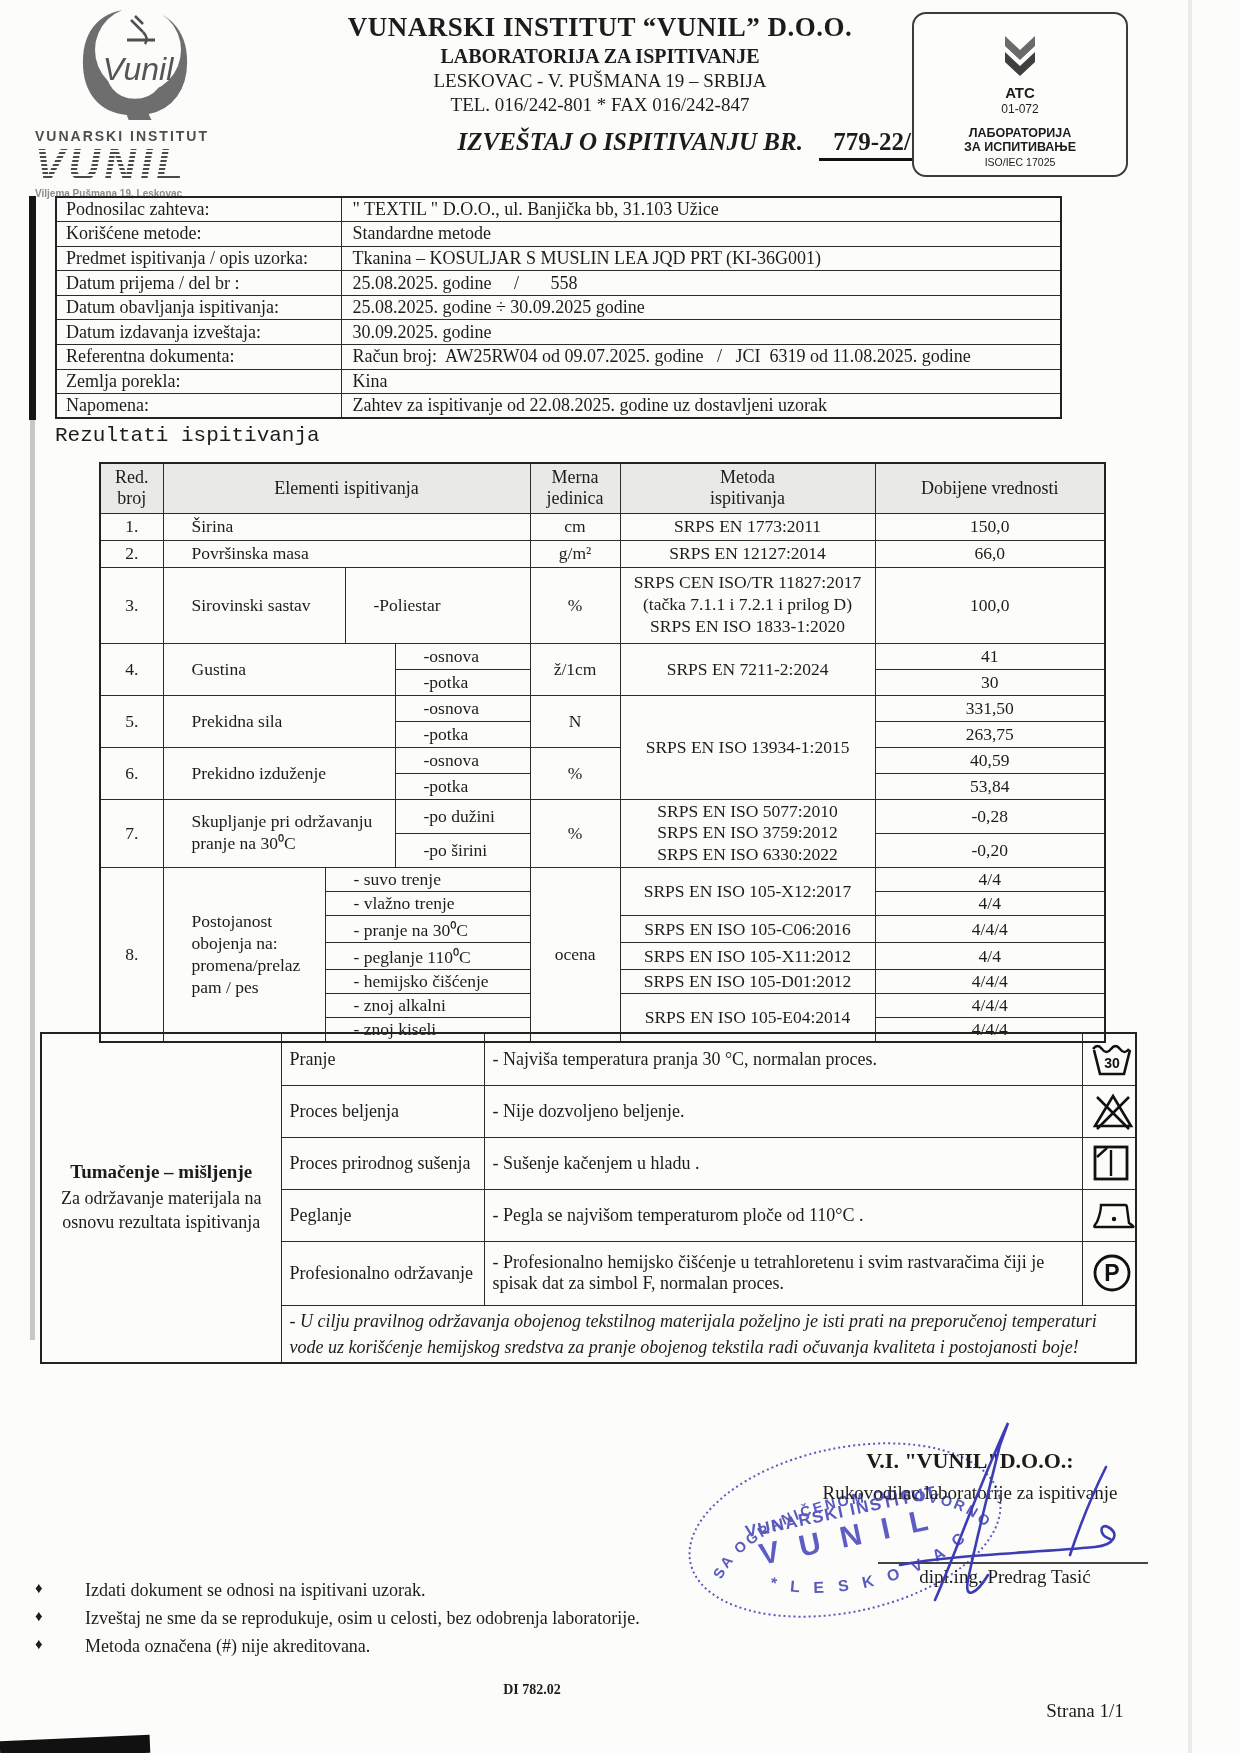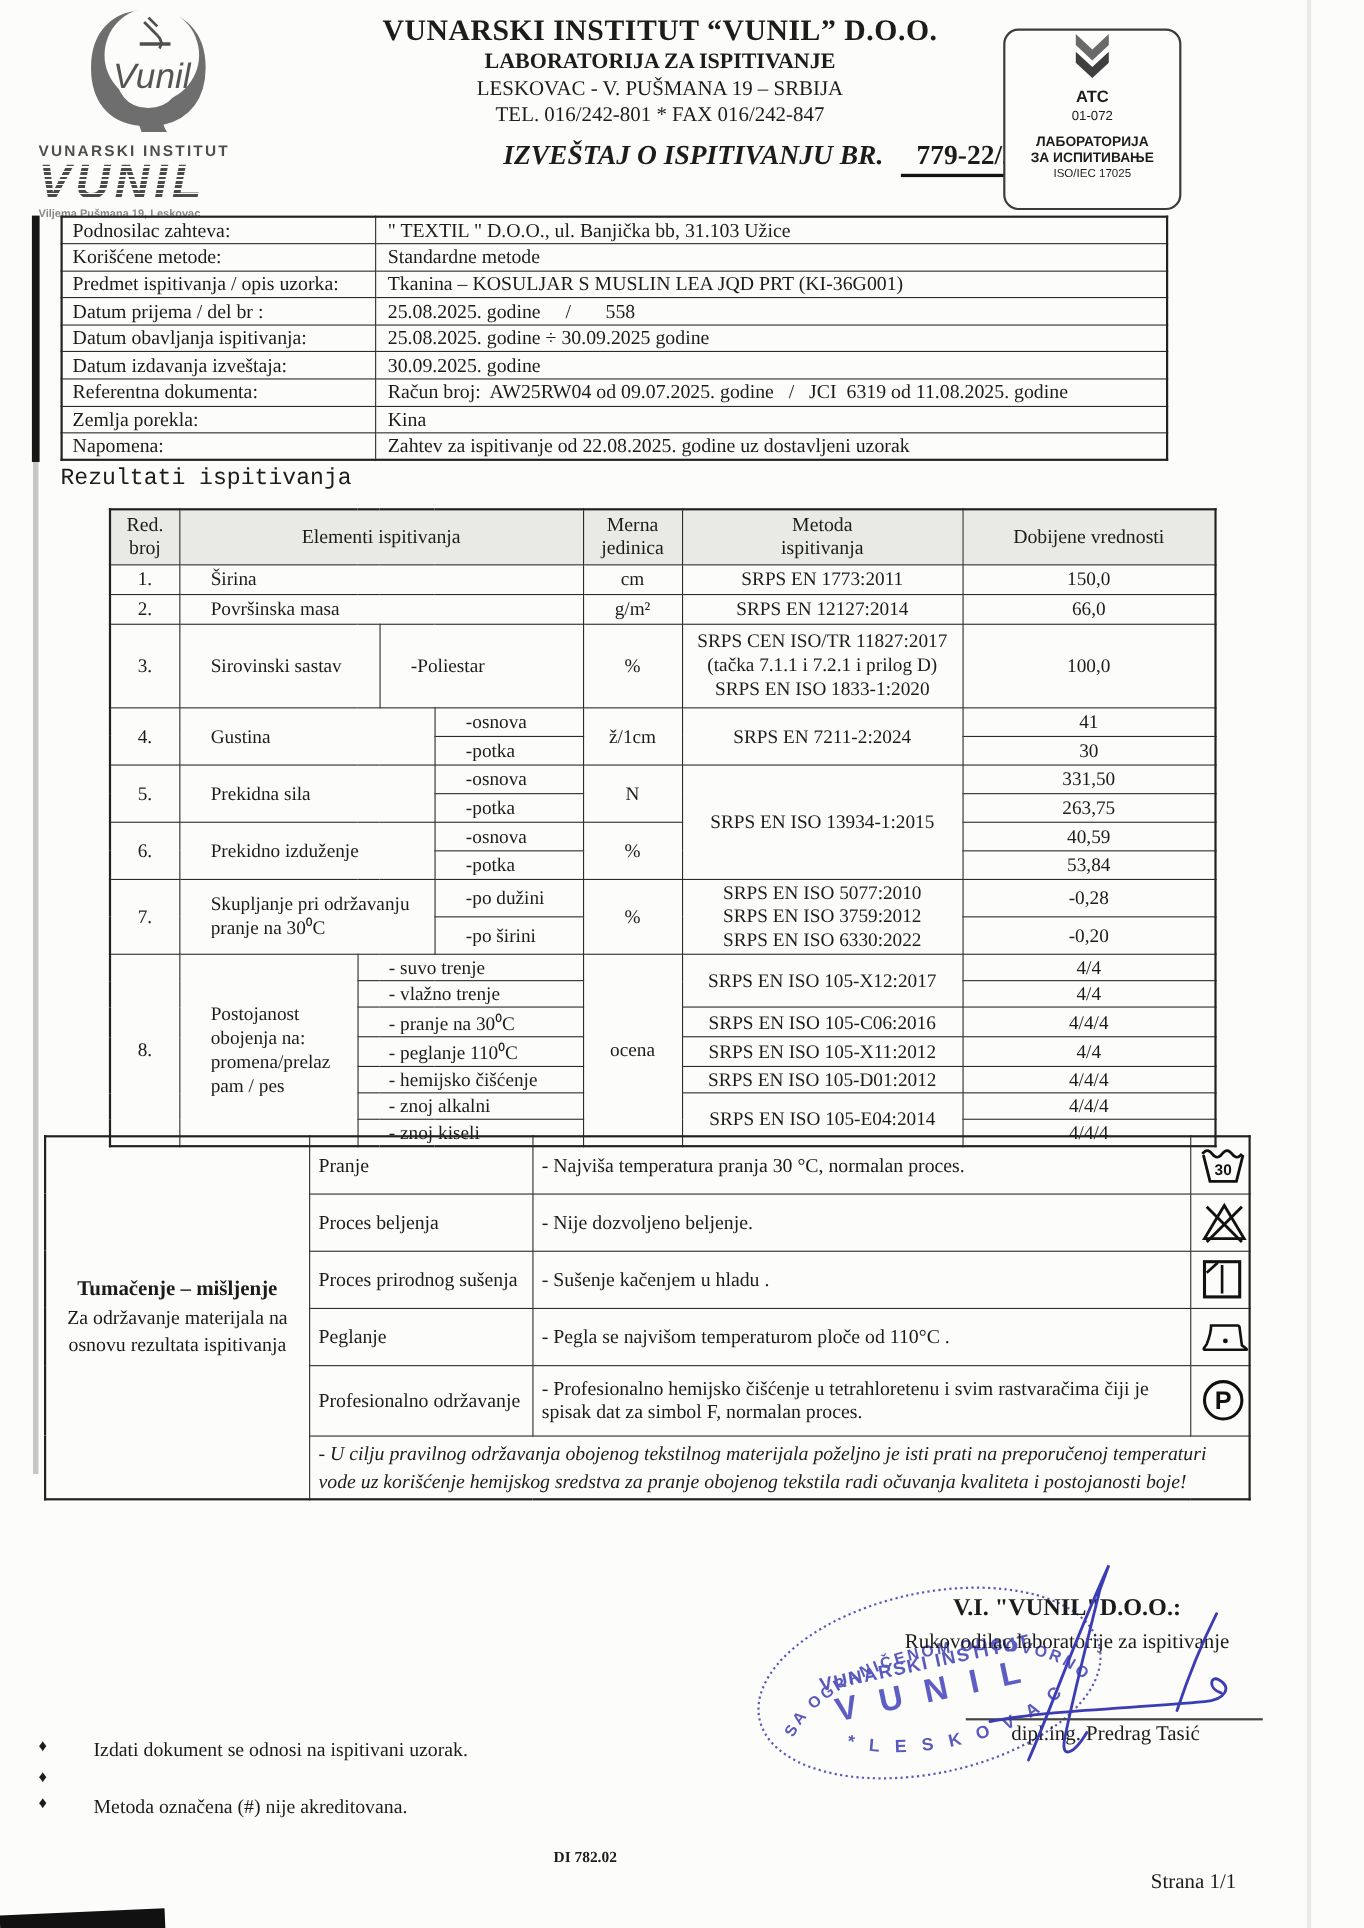--- a/index.html
+++ b/index.html
@@ -14,21 +14,21 @@
 
   
   .logo-left { position:absolute; left:35px; top:2px; width:230px; }
   .hdr-center { position:absolute; left:270px; top:12px; width:660px; text-align:center; }
   .hdr-institute { font-size:27px; font-weight:bold; letter-spacing:.5px; }
   .hdr-lab { font-size:20px; font-weight:bold; margin-top:2px; }
   .hdr-addr { font-size:19px; margin-top:2px; }
   .hdr-tel { font-size:19px; margin-top:2px; }
   .report-title { position:absolute; left:250px; top:128px; width:700px; text-align:right; font-size:25px; font-weight:bold; font-style:italic; }
   .report-no { display:inline-block; border-bottom:3px solid #111; padding:0 14px 2px 14px; margin-left:10px; font-style:normal; font-weight:bold; }
-  .atc-box { position:absolute; left:912px; top:26px; width:162px; height:165px; border:2px solid #3c3c3c; border-radius:14px; text-align:center; padding-top:1px; background:#fdfdfc; }
+  .atc-box { position:absolute; left:912px; top:12px; width:216px; height:165px; border:2px solid #3c3c3c; border-radius:14px; text-align:center; padding-top:20px; background:#fdfdfc; }
   .atc-name { font-family:"Liberation Sans",sans-serif; font-weight:bold; font-size:15px; margin-top:2px; }
   .atc-no { font-family:"Liberation Sans",sans-serif; font-size:12px; margin-top:1px; }
   .atc-l { font-family:"Liberation Sans",sans-serif; font-size:12.5px; font-weight:bold; line-height:1.15; margin-top:10px; }
   .atc-iso { font-family:"Liberation Sans",sans-serif; font-size:10.5px; margin-top:1px; }
 
   .vi-small { font-family:"Liberation Sans",sans-serif; font-size:14px; font-weight:bold; letter-spacing:2px; color:#4e4e4e; margin-top:4px; }
   .vi-big { font-family:"Liberation Sans",sans-serif; font-size:44px; font-weight:900; font-style:italic; letter-spacing:4px; line-height:.95;
             background:repeating-linear-gradient(0deg,#4a4a4a 0 2.5px,#fdfdfc 2.5px 4px); -webkit-background-clip:text; background-clip:text; color:transparent; }
   .vi-addr { font-family:"Liberation Sans",sans-serif; font-size:10px; color:#8a8a8a; font-weight:bold; margin-top:2px; }
 
@@ -423,20 +423,21 @@
     </g>
   </svg>
 
   <div class="bullets">
     <div class="bullet-row">
       <span class="bullet-glyph">♦</span>
       <span>Izdati dokument se odnosi na ispitivani uzorak.</span>
     </div>
     <div class="bullet-row">
       <span class="bullet-glyph">♦</span>
+      <span>Izveštaj ne sme da se reprodukuje, osim u celosti, bez odobrenja laboratorije.</span>
     </div>
     <div class="bullet-row">
         <span class="bullet-glyph">♦</span>
         <span>Metoda označena (#) nije akreditovana.</span>
       </div>
   </div>
 
   <div class="doc-id">DI 782.02</div>
   <div class="page-no">Strana 1/1</div>
 

